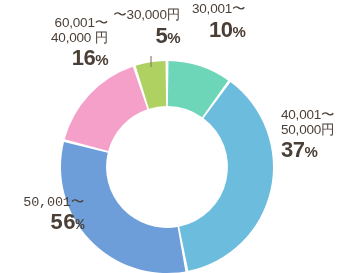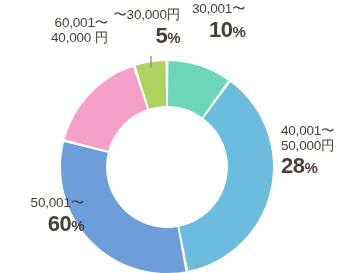--- a/index.html
+++ b/index.html
@@ -41,22 +41,22 @@
     display: block;
     margin-top: 1px;
   }
   .callout .pct .sign {
     font-size: 15px;
     font-weight: bold;
   }
 
   
   #label-30001-40000 { left: 192px; top: 2px;   text-align: left; }
-  #label-40001-50000 { left: 281px; top: 124px; text-align: left; }
-  #label-50001-60000 { left: 2px;   top: 196px; text-align: right; width: 82px; }
+  #label-40001-50000 { left: 281px; top: 108px; text-align: left; }
+  #label-50001-60000 { left: 2px;   top: 196px; text-align: right; width: 82px; font-family: Liberation Mono, monospace; }
   #label-60001-70000 { left: 18px;  top: 16px;  text-align: right; width: 90px; }
   #label-under-30000 { left: 88px;  top: 8px;   text-align: right; width: 92px; }
   #label-under-30000 .pct { text-align: right; }
   #label-30001-40000 .pct { text-align: right; }
 </style>
 </head>
 <body>
 
 <div id="chart-page">
 
@@ -72,31 +72,32 @@
   </svg>
 
   <div class="callout" id="label-30001-40000">
     <span class="range">30,001〜</span>
     <span class="pct"><span>10</span><span class="sign">%</span></span>
   </div>
 
   <div class="callout" id="label-40001-50000">
     <span class="range">40,001〜</span>
     <span class="range">50,000円</span>
-    <span class="pct"><span>28</span><span class="sign">%</span></span>
+    <span class="pct"><span>37</span><span class="sign">%</span></span>
   </div>
 
   <div class="callout" id="label-50001-60000">
     <span class="range">50,001〜</span>
-    <span class="pct"><span>60</span><span class="sign">%</span></span>
+    <span class="pct"><span>56</span><span class="sign">%</span></span>
   </div>
 
   <div class="callout" id="label-60001-70000">
     <span class="range">60,001〜</span>
     <span class="range">40,000 円</span>
+    <span class="pct"><span>16</span><span class="sign">%</span></span>
   </div>
 
   <div class="callout" id="label-under-30000">
     <span class="range">〜30,000円</span>
     <span class="pct"><span>5</span><span class="sign">%</span></span>
   </div>
 
 </div>
 
 </body></html>

